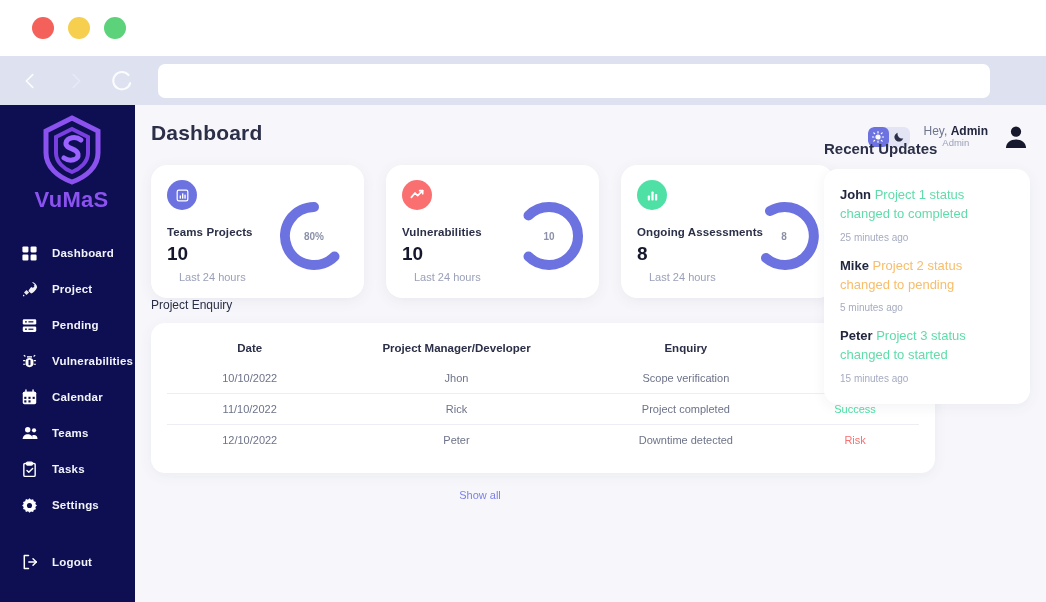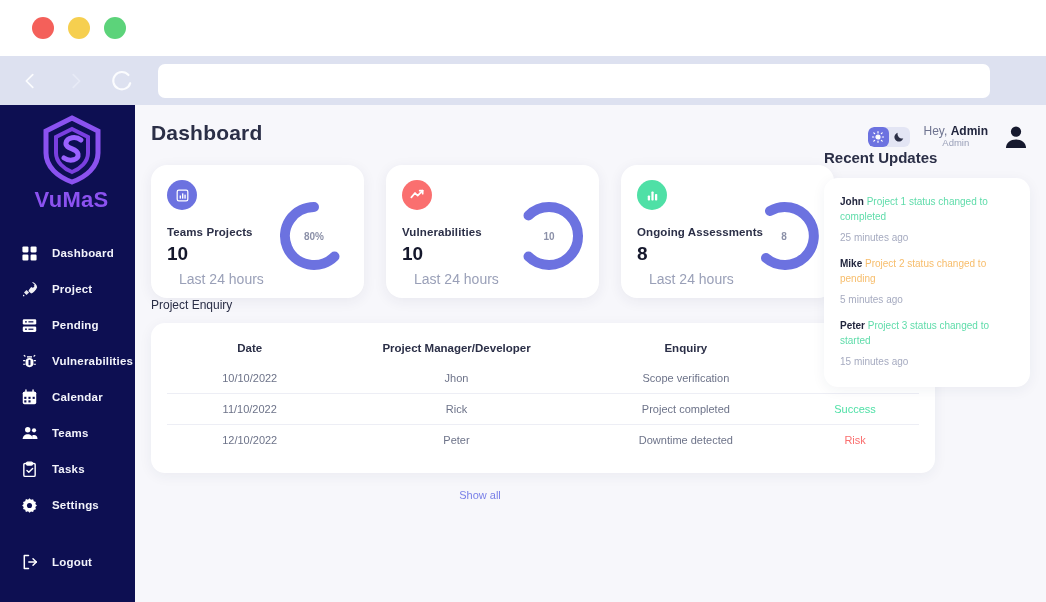--- a/index.html
+++ b/index.html
@@ -88,21 +88,21 @@
     box-shadow: 0 3px 14px rgba(40,45,90,.07);
     padding: 15px 16px; position: relative; overflow: hidden;
   }
   .card-ico {
     width: 30px; height: 30px; border-radius: 50%;
     display: flex; align-items: center; justify-content: center;
   }
   .card-ico svg { display:block; }
   .card-title { margin-top: 16px; font-size: 11.5px; font-weight: 800; color: #2b2f47; letter-spacing:.1px;}
   .card-value { margin-top: 5px; font-size: 19px; font-weight: 800; color: #15182c; }
-  .card-sub { margin-top: 6px; font-size: 14px; color: #9aa0b8; padding-left: 12px; }
+  .card-sub { margin-top: 6px; font-size: 11px; color: #9aa0b8; padding-left: 12px; }
   .donut { position: absolute; right: 12px; top: 33px; width: 76px; height: 76px; }
   .donut-label {
     position: absolute; inset: 0; display: flex; align-items: center; justify-content: center;
     font-size: 10px; color: #8b90a8; font-weight: 600;
   }
 
   
   .sect-title { font-size: 12px; font-weight: 400; color: #2b2f47; }
   .panel {
     margin-top: 11px; width: 784px; background: #fff; border-radius: 14px;
@@ -119,30 +119,30 @@
   tbody tr:first-child td { border-top: none; }
   td.st-pending { color: #f7b24a; }
   td.st-success { color: #4fe0a6; }
   td.st-risk { color: #fa6f6f; }
   .showall {
     width: 658px; text-align: center; margin-top: 16px;
     font-size: 11px; color: #7a80e8; cursor: pointer;
   }
 
   
-  .updates { position: absolute; right: 16px; top: 44px; width: 206px; }
+  .updates { position: absolute; right: 16px; top: 35px; width: 206px; }
   .updates-title { font-size: 15px; font-weight: 800; color: #2b2f47; }
   .updates-card {
     margin-top: 12px; background: #fff; border-radius: 14px;
     box-shadow: 0 3px 14px rgba(40,45,90,.06);
     padding: 17px 16px 20px 16px;
   }
   .upd { margin-bottom: 14px; }
   .upd:last-child { margin-bottom: 0; }
-  .upd-line { font-size: 10px; line-height: 1.45; }
+  .upd-line { font-size: 13px; line-height: 1.45; }
   .upd-who { font-weight: 800; color: #22263e; }
   .upd-msg.green { color: #5fdcaa; }
   .upd-msg.amber { color: #f7bd6b; }
   .upd-time { font-size: 10px; color: #a6abc0; margin-top: 8px; }
 </style>
 </head>
 <body>
 
 <div class="browser">
 

